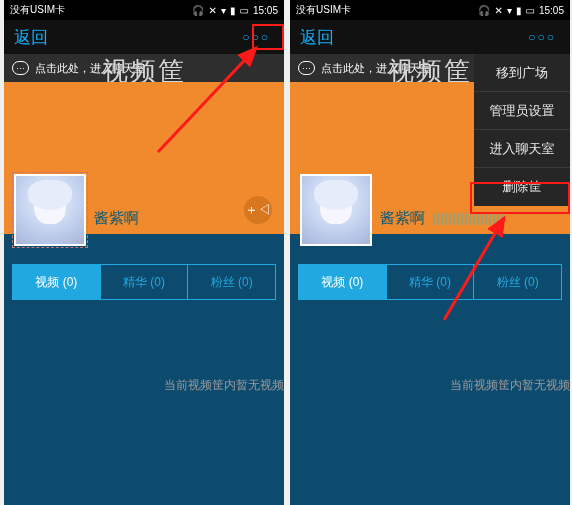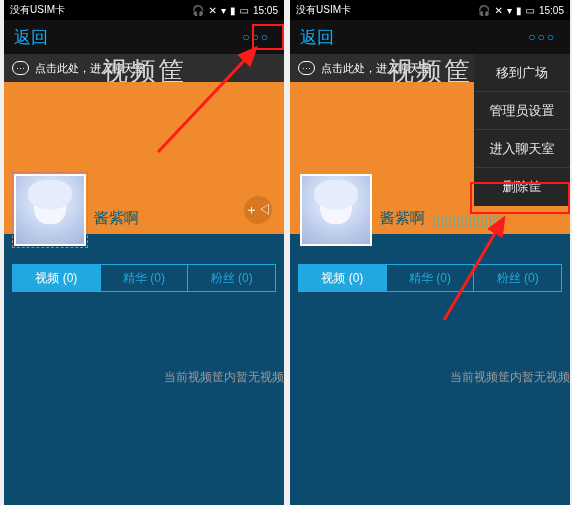--- a/index.html
+++ b/index.html
@@ -137,41 +137,41 @@
     left:12px; top:4px;
     width:44px; height:30px;
     background:#e7ecfb;
     border-radius:50% 50% 60% 60%;
   }
   .username-row {
     position: absolute;
     left: 90px;
     bottom: 6px;
     display: flex;
-    align-items: flex-end;
+    align-items: center;
     gap: 8px;
   }
   .username {
     color: #0c5a77;
     font-size: 15px;
   }
   .wave {
     width: 70px;
     height: 12px;
     background: repeating-linear-gradient(90deg, #3fb7bf 0 2px, transparent 2px 4px);
     opacity: .5;
   }
 
   .spacer { height: 30px; }
 
   .tabs {
     display: flex;
     margin: 0 8px;
     border: 1px solid #22a8e0;
-    height: 28px;
+    height: 36px;
   }
   .tab {
     flex: 1;
     display: flex;
     align-items: center;
     justify-content: center;
     font-size: 12px;
     color: #22a8e0;
     border-right: 1px solid #22a8e0;
   }

